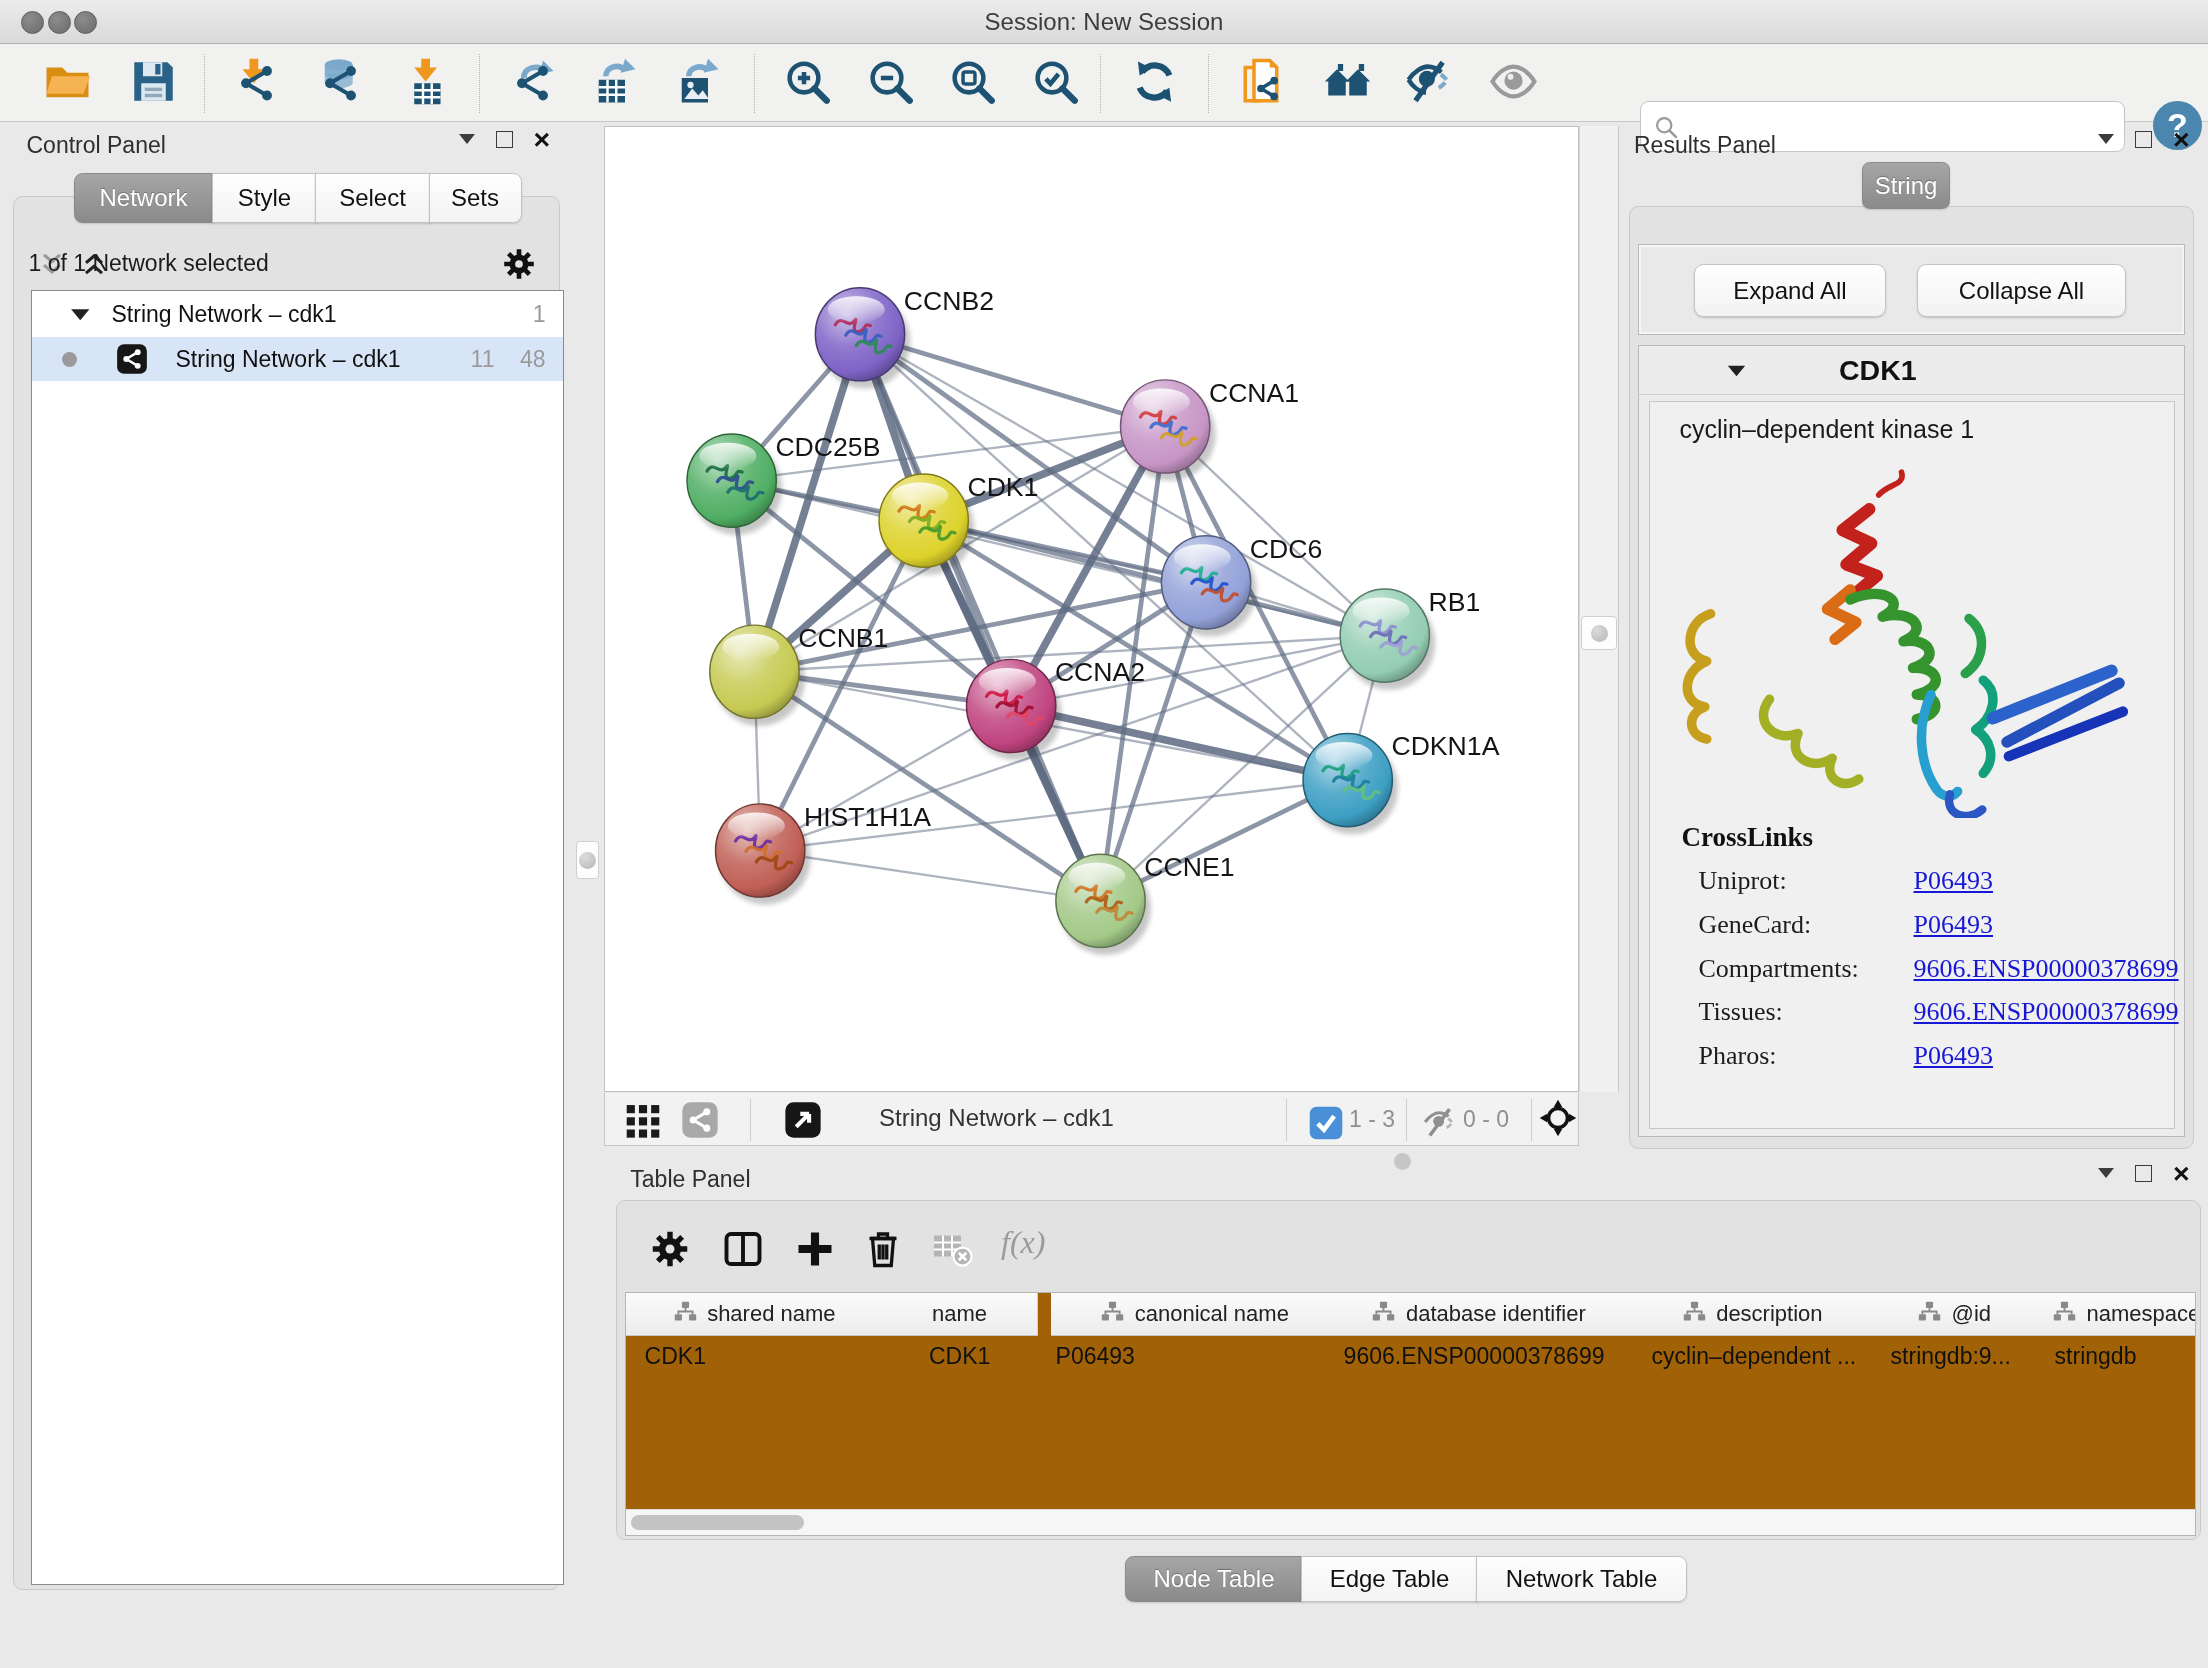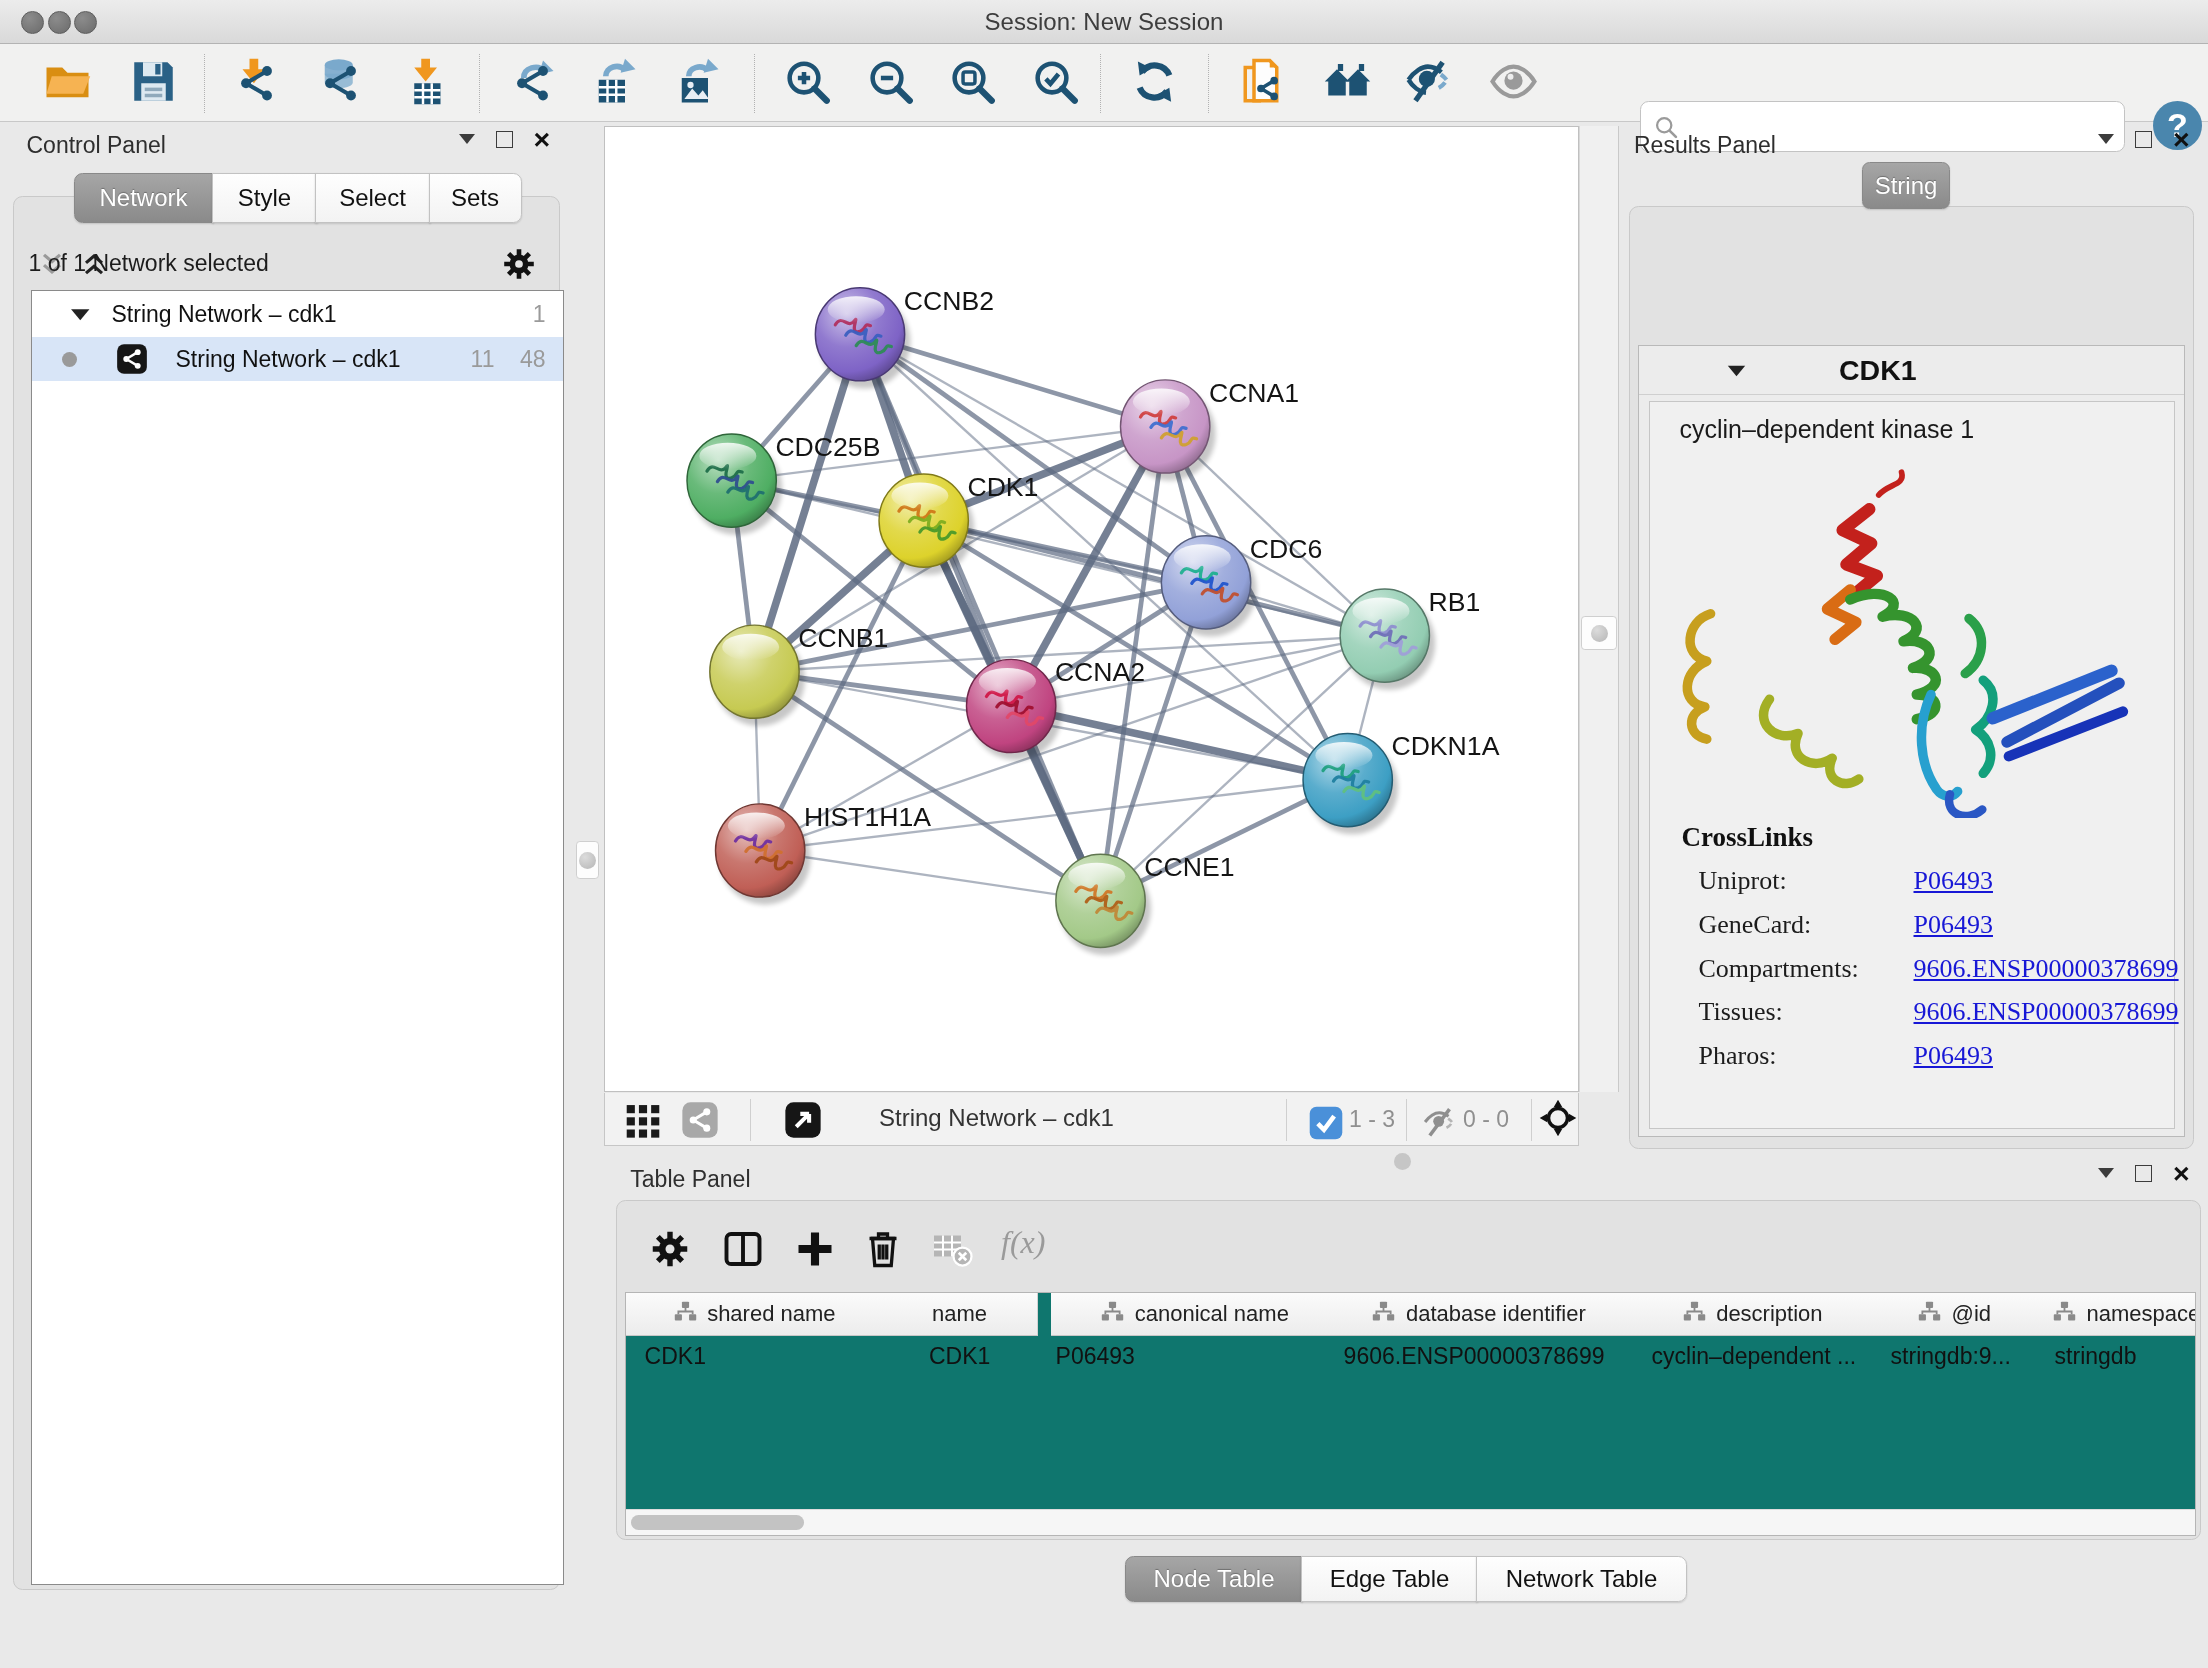--- a/index.html
+++ b/index.html
@@ -45,21 +45,21 @@
   
   #results-panel{left:1619px;top:126px;width:582px;height:1023px;}
   .rbtn{position:absolute;height:51px;background:linear-gradient(#ffffff,#f2f2f2);border:1px solid #c4c4c4;border-radius:9.5px;font-size:24px;color:#111;display:flex;align-items:center;justify-content:center;box-shadow:0 1px 1.9px rgba(0,0,0,.18);}
   .serif{font-family:"Liberation Serif",serif;}
   .xl-label{position:absolute;left:49px;font-size:26px;color:#1c1c1c;}
   .xl-value{position:absolute;left:264px;font-size:26px;color:#1717d6;text-decoration:underline;}
   
   #table-panel-container{left:616px;top:1200px;width:1585px;height:340px;}
   .ttb{position:absolute;top:27px;width:44px;height:44px;}
   .ttb svg{width:42px;height:42px;}
-  #table-box{position:absolute;left:7.6px;top:91px;width:1569px;height:242px;background:#0f766e;border:1px solid #b5b5b5;overflow:hidden;}
+  #table-box{position:absolute;left:7.6px;top:91px;width:1569px;height:242px;background:#a16207;border:1px solid #b5b5b5;overflow:hidden;}
   .thead-cell{position:absolute;top:0;height:42px;background:linear-gradient(#fbfbfb,#ececec);border-right:1px solid #d2d2d2;border-bottom:1px solid #c6c6c6;display:flex;align-items:center;justify-content:center;gap:9.5px;font-size:22px;color:#222;}
   .thead-cell svg{width:25px;height:25px;flex:0 0 auto;}
   .tcell{position:absolute;top:42px;height:42px;display:flex;align-items:center;font-size:23px;color:#111;padding-left:19px;box-sizing:border-box;}
   .hscroll{position:absolute;left:0;bottom:0;width:100%;height:25px;background:#f6f6f6;border-top:1px solid #ddd;}
   .hthumb{position:absolute;left:5.7px;top:4.8px;width:173px;height:15px;border-radius:7.6px;background:#c3c3c3;}
   
   #status-bar{left:0;top:1607px;width:2208px;height:61px;background:#ebebeb;border-top:1px solid #cfcfcf;}
   .sbtn{position:absolute;top:11.4px;width:53px;height:46px;background:#f7f7f7;border:1px solid #adadad;display:flex;align-items:center;justify-content:center;}
   .sbtn svg{width:34px;height:34px;}
   #memory-btn{position:absolute;left:2048px;top:7.6px;width:141px;height:44px;background:#fafafa;border:1px solid #b0b0b0;display:flex;align-items:center;justify-content:center;gap:13.3px;font-size:25px;color:#111;}
@@ -586,20 +586,24 @@
 
   <div class="abs" id="results-panel">
     <div class="abs panel-title" style="left:15px;top:5.7px">Results Panel</div>
     <div class="ph-icons" style="right:11.4px">
       <span class="ph-caret"></span>
       <span class="ph-box"></span>
       <span class="ph-x">×</span>
     </div>
     <div class="abs graybox" style="left:9.5px;top:80px;width:565px;height:943px"></div>
     <div class="tab active" style="left:243px;top:36px;width:86px;height:45px;border-radius:7.6px">String</div>
+    <div class="abs" style="left:19px;top:118px;width:547px;height:91px;background:#e9e9e9;border:1px solid #b9b9b9;box-shadow:inset 0 0 0 1.9px #f5f5f5">
+      <span class="rbtn" style="left:55px;top:19px;width:190px">Expand All</span>
+      <span class="rbtn" style="left:278px;top:19px;width:207px">Collapse All</span>
+    </div>
     <div class="abs" style="left:19px;top:219px;width:547px;height:792px;background:#ececec;border:1px solid #b9b9b9">
       <div class="abs" style="left:0;top:0;width:100%;height:49px;border-bottom:1px solid #cfcfcf">
         <span class="abs" style="left:84px;top:11.4px;width:27px;height:27px"><svg viewBox="0 0 28 28">
               <path fill="#222" d="M5 9h18l-9 11z"></path>
             </svg></span>
         <span class="abs" style="left:200px;top:7.6px;font-size:28.5px;font-weight:bold;color:#111">CDK1</span>
       </div>
       <div class="abs" style="left:9.5px;top:55px;width:526px;height:728px;background:#f0f0f0;border:1px solid #c6c6c6">
         <span class="abs" style="left:30px;top:13.3px;font-size:25px;color:#1a1a1a">cyclin–dependent kinase 1</span>
         <svg class="abs" style="left:5.7px;top:55px" width="514" height="361" viewBox="0 0 540 380" id="ribbon-svg">

